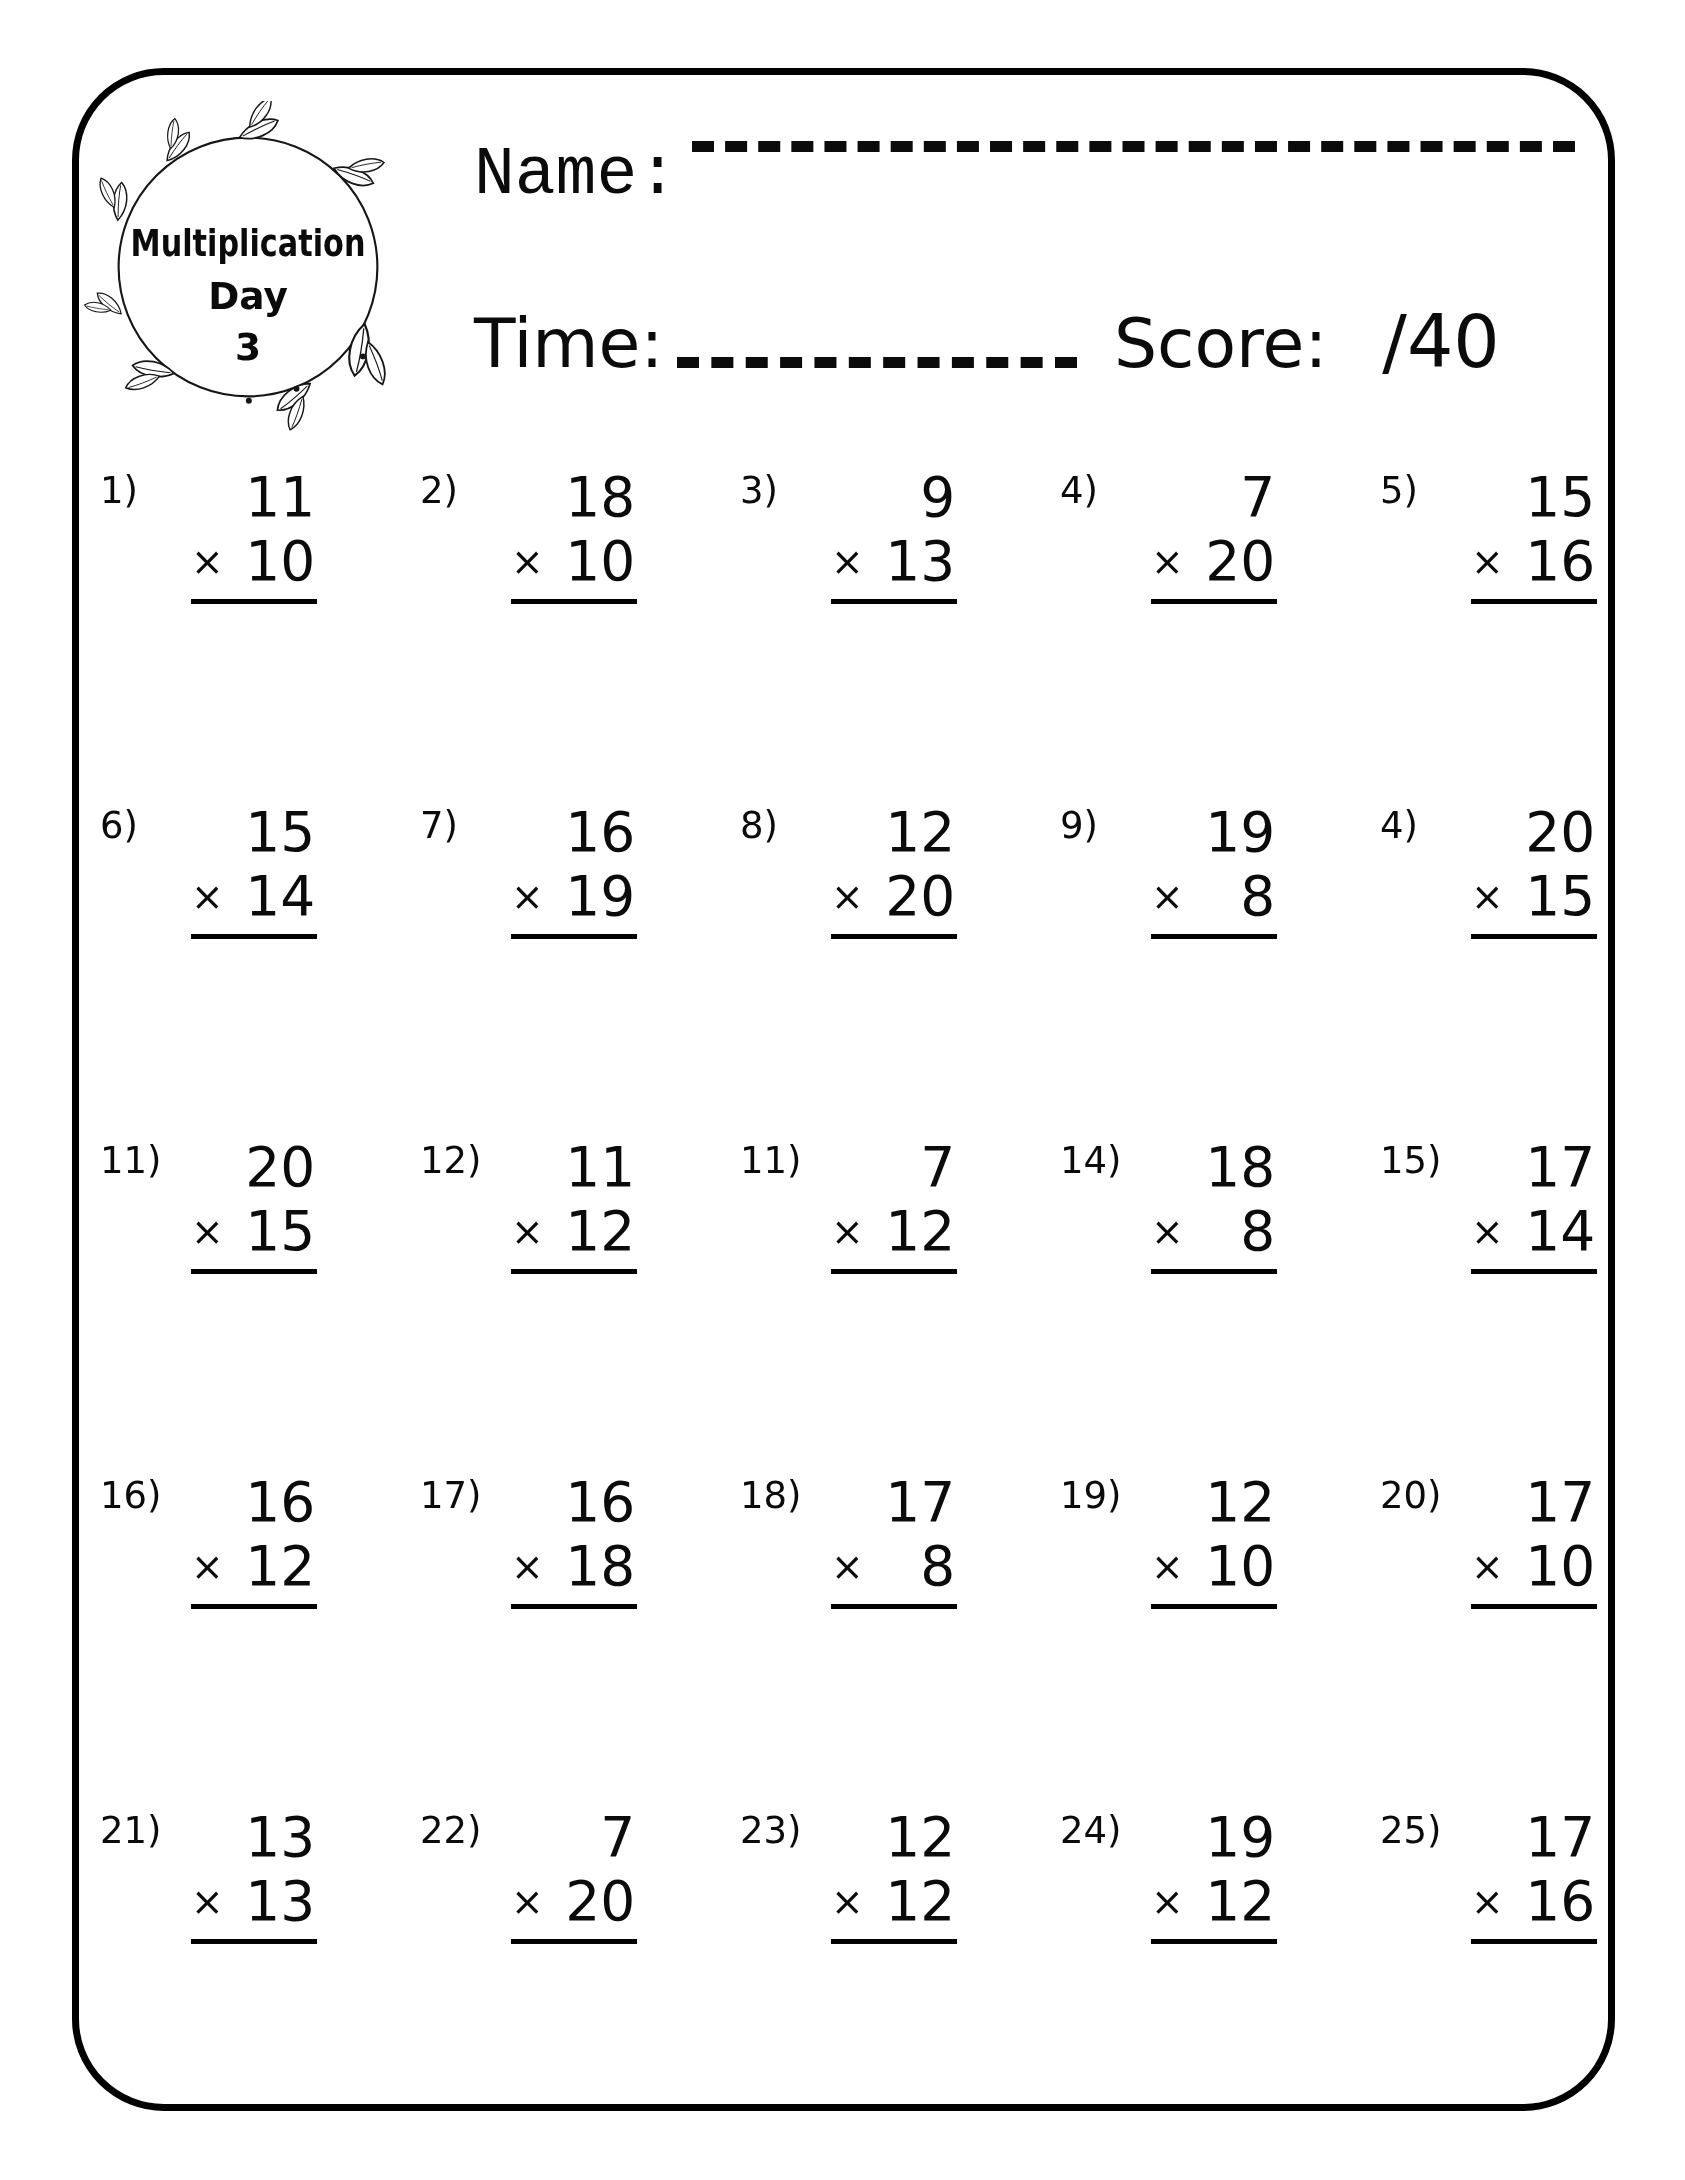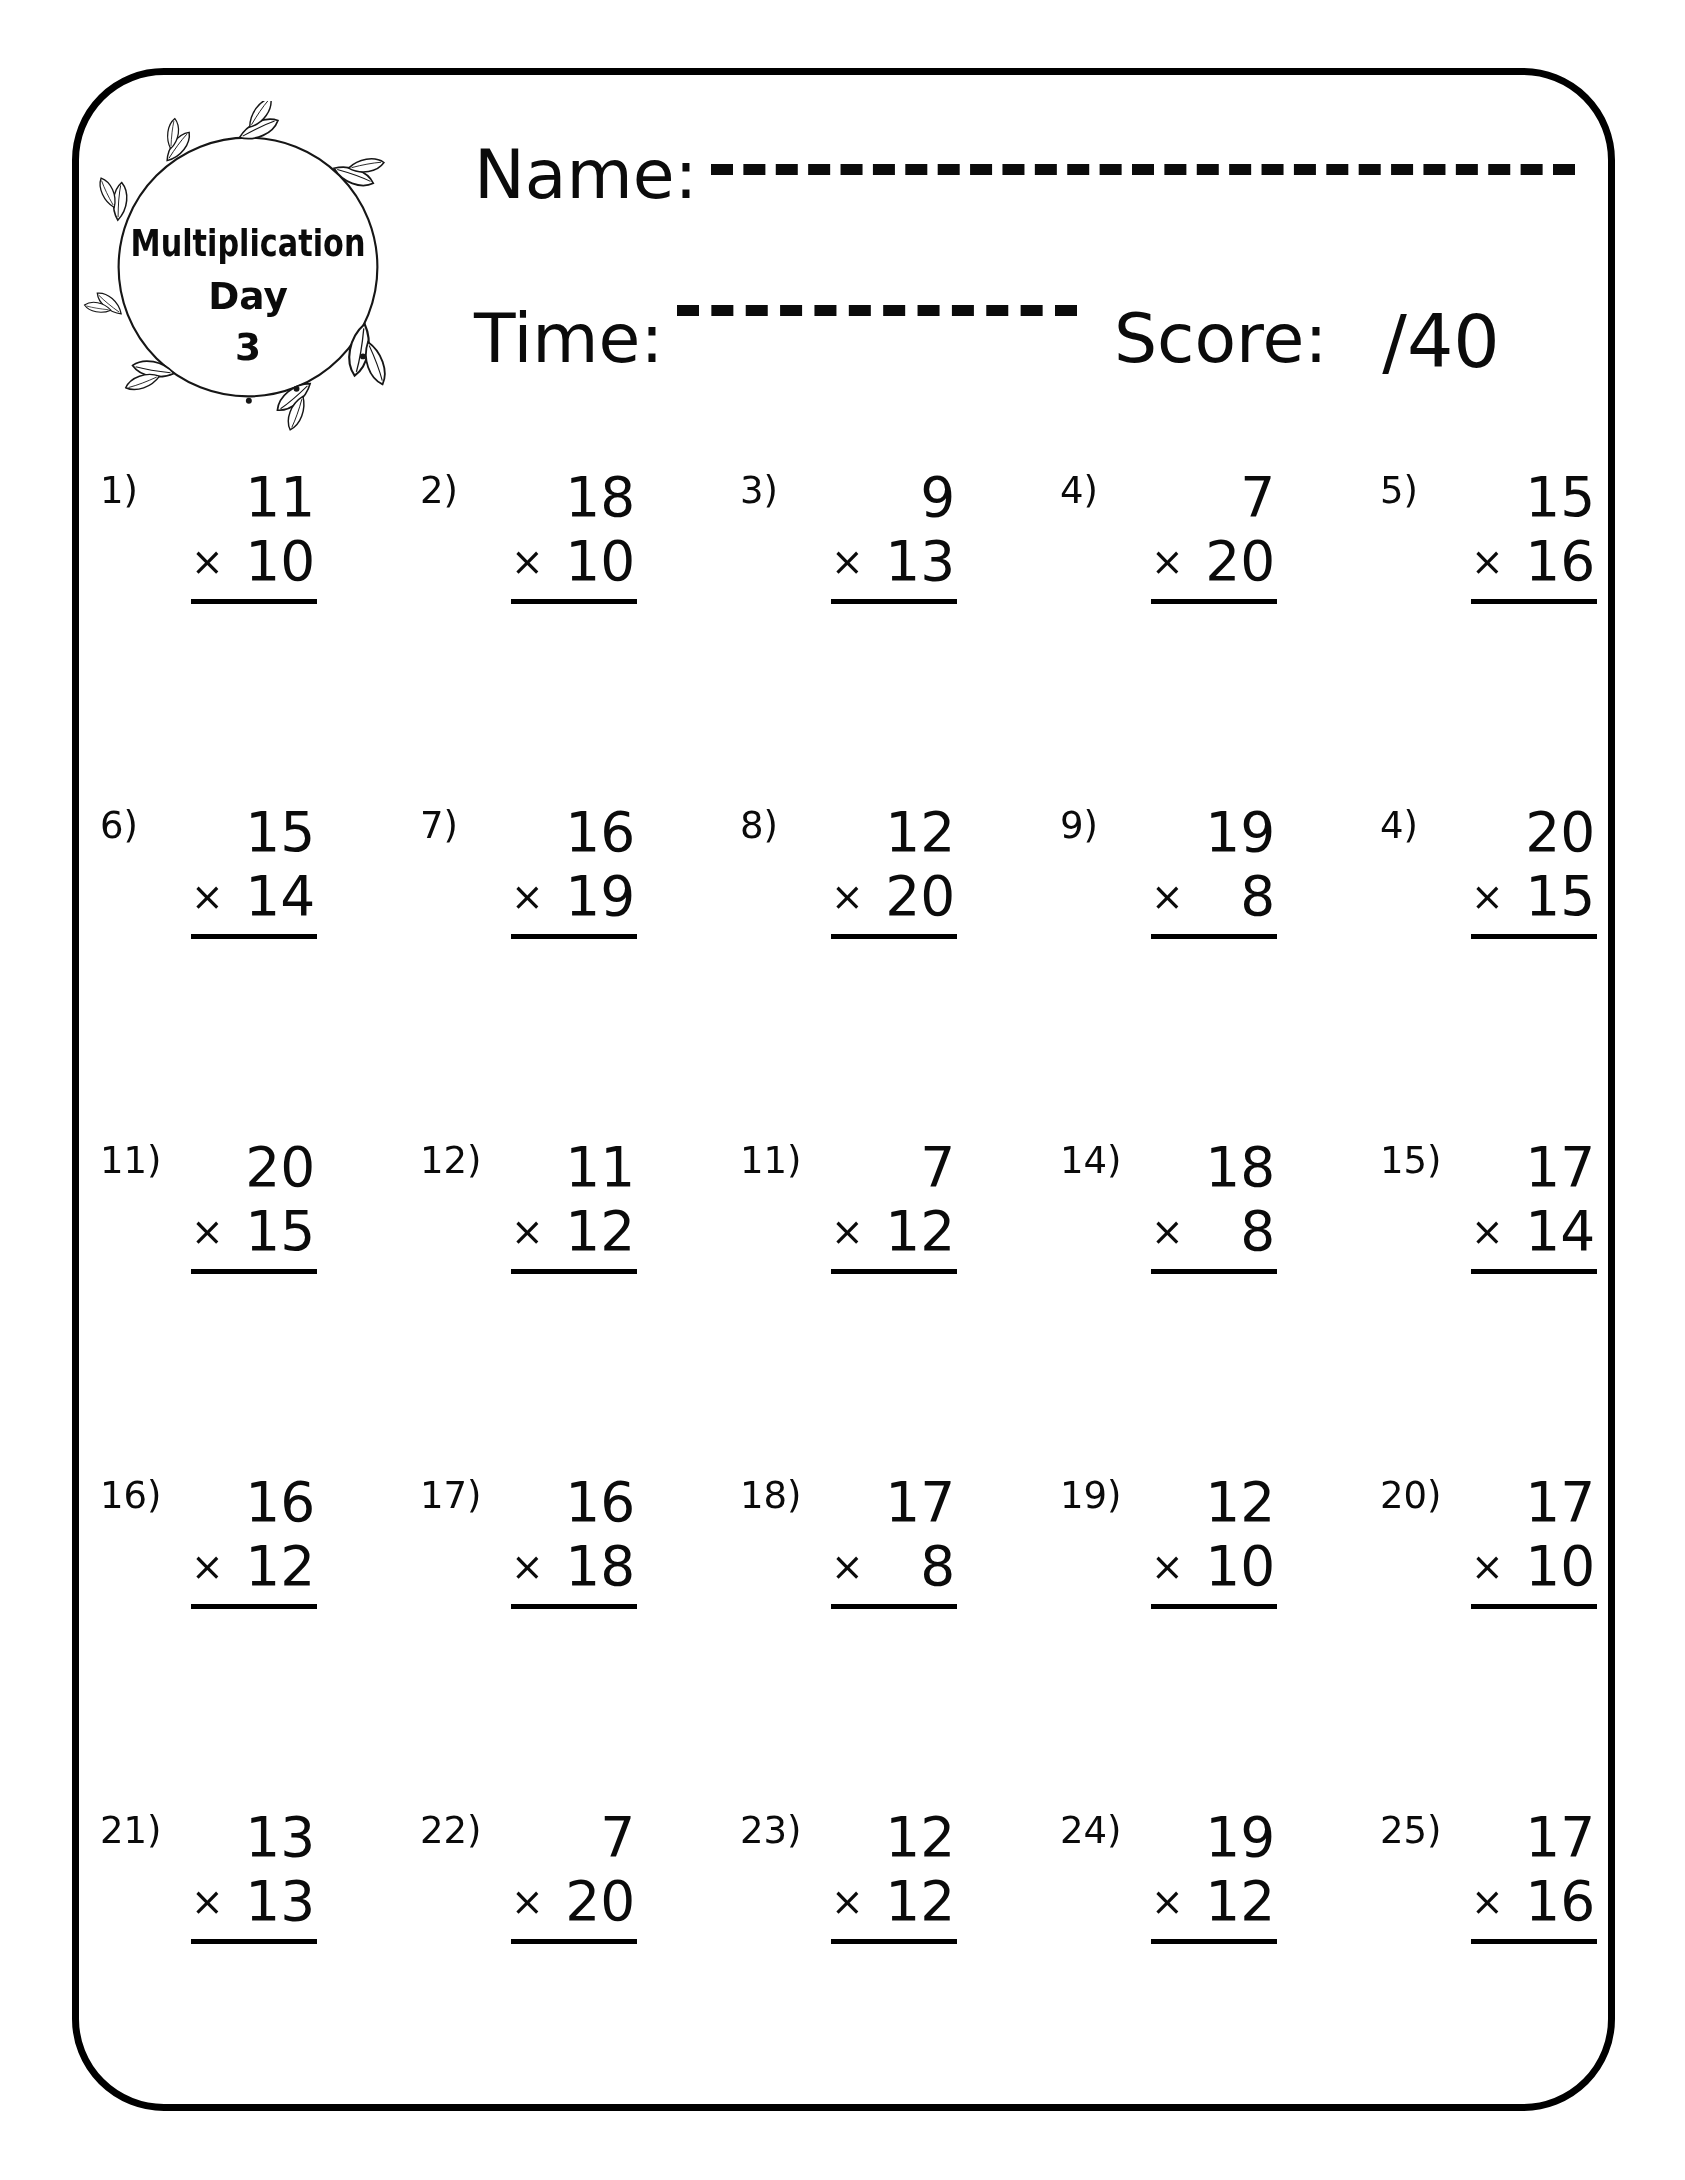--- a/index.html
+++ b/index.html
@@ -24,25 +24,25 @@
   .logo-svg { position: absolute; left: 82px; top: 101px; }
   .leaf-body { fill: #ffffff; stroke: #161616; stroke-width: 2; }
   .leaf-vein { fill: none; stroke: #161616; stroke-width: 1.2; }
   .wreath-ring { fill: none; stroke: #161616; stroke-width: 2.5; }
   .logo-text { fill: #0b0b0b; font-family: "DejaVu Sans", sans-serif; font-weight: 600; font-size: 44px; }
   .bud { fill: #161616; }
 
   
   .name-row {
     position: absolute; left: 474px; top: 141px; width: 1101px;
-    display: flex; align-items: center;
+    display: flex; align-items: flex-start; font-family: Liberation Mono, monospace;
   }
   .time-row {
     position: absolute; left: 474px; top: 305px; width: 1101px;
-    display: flex; 
+    display: flex; align-items: flex-end;
   }
   .hlabel { font-size: 68px; line-height: 1; white-space: nowrap; }
   .dash {
     height: 0; border-bottom: 11px dashed #0b0b0b;
     margin: 0 0 10.2px 13.6px;
   }
   .name-dash { flex: 1; }
   .time-dash { width: 400px; }
   .score-label { margin-left: 37px; }
   .score-value { margin-left: 55px; font-size: 73px; line-height: 1; white-space: nowrap; }

